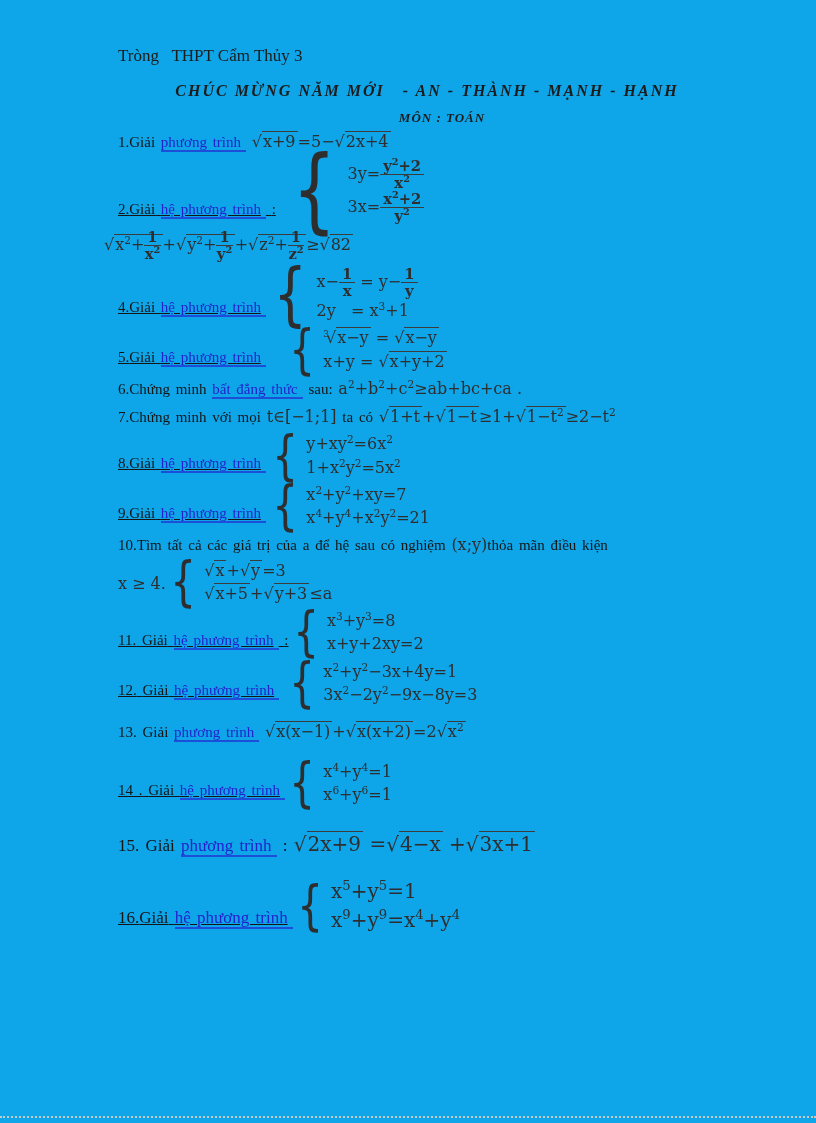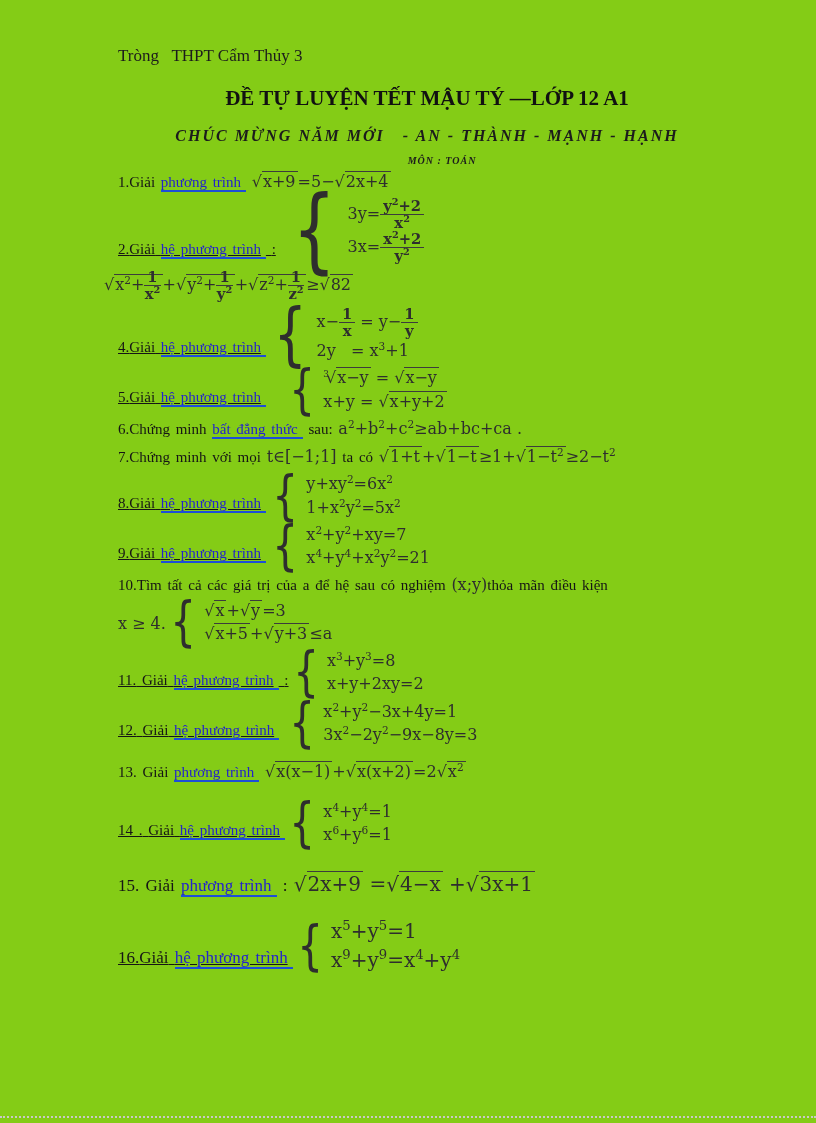--- a/index.html
+++ b/index.html
@@ -1,30 +1,30 @@
 <!DOCTYPE html>
 <html><head>
 <meta charset="utf-8">
 <style>
   html,body{margin:0;padding:0;background:#fff;}
   .page{
     position:relative;
     width:816px;height:1123px;
-    background:#84cc16;
+    background:#0ea5e9;
     overflow:hidden;
     font-family:"Liberation Serif",serif;
     color:#151515;
     box-sizing:border-box;
     padding:46px 40px 0 118px;
   }
   .school{font-size:17px;white-space:pre-wrap;color:#1c1c1c;}
   .title{margin-top:20px;text-align:center;font-size:21px;font-weight:bold;color:#111;margin-right:40px;}
   .greeting{margin-top:16px;text-align:center;font-size:16px;font-weight:bold;font-style:italic;
             letter-spacing:2px;white-space:pre-wrap;margin-right:40px;color:#1c1c1c;}
-  .subject{margin-top:10px;margin-bottom:0;text-align:center;font-size:10px;font-weight:bold;
+  .subject{margin-top:10px;margin-bottom:0;text-align:center;font-size:13px;font-weight:bold;
            font-style:italic;letter-spacing:1px;margin-right:10px;color:#1c1c1c;}
 
   .prob{font-size:15px;word-spacing:2px;margin:4px 0;line-height:1.45;}
   .row{display:flex;align-items:flex-end;}
   .lab{display:inline-block;min-width:167px;padding-bottom:4px;text-decoration:underline;}
   .lab-sm{min-width:150px;}
   a.plink{color:#2323cc;text-decoration:none;border-bottom:2px solid #1d4ed8;padding-right:5px;cursor:pointer;}
 
   
   .m,.math{font-family:"DejaVu Serif",serif;color:#2e2e2e;word-spacing:0;font-size:16px;}
@@ -50,21 +50,20 @@
   #p16{margin-top:18px;}
   .dotline{position:absolute;left:0;right:0;bottom:5px;border-top:2px dotted #c9c9c9;}
 </style>
 </head>
 <body>
 
 <div class="page">
 
   <div class="school">Tròng   THPT Cẩm Thủy 3</div>
 
-  <div class="title">ĐỀ TỰ LUYỆN TẾT MẬU TÝ —LỚP 12 A1</div>
 
   <div class="greeting">CHÚC MỪNG NĂM MỚI   - AN - THÀNH - MẠNH - HẠNH</div>
 
   <div class="subject">MÔN : TOÁN</div>
 
   <div class="prob" id="p1">
     <span>1.</span><span>Giải</span>
     <a class="plink">phương trình</a>
     <span class="math"><span class="q">√<span class="r">x+9</span></span>=5−<span class="q">√<span class="r">2x+4</span></span></span>
   </div>

